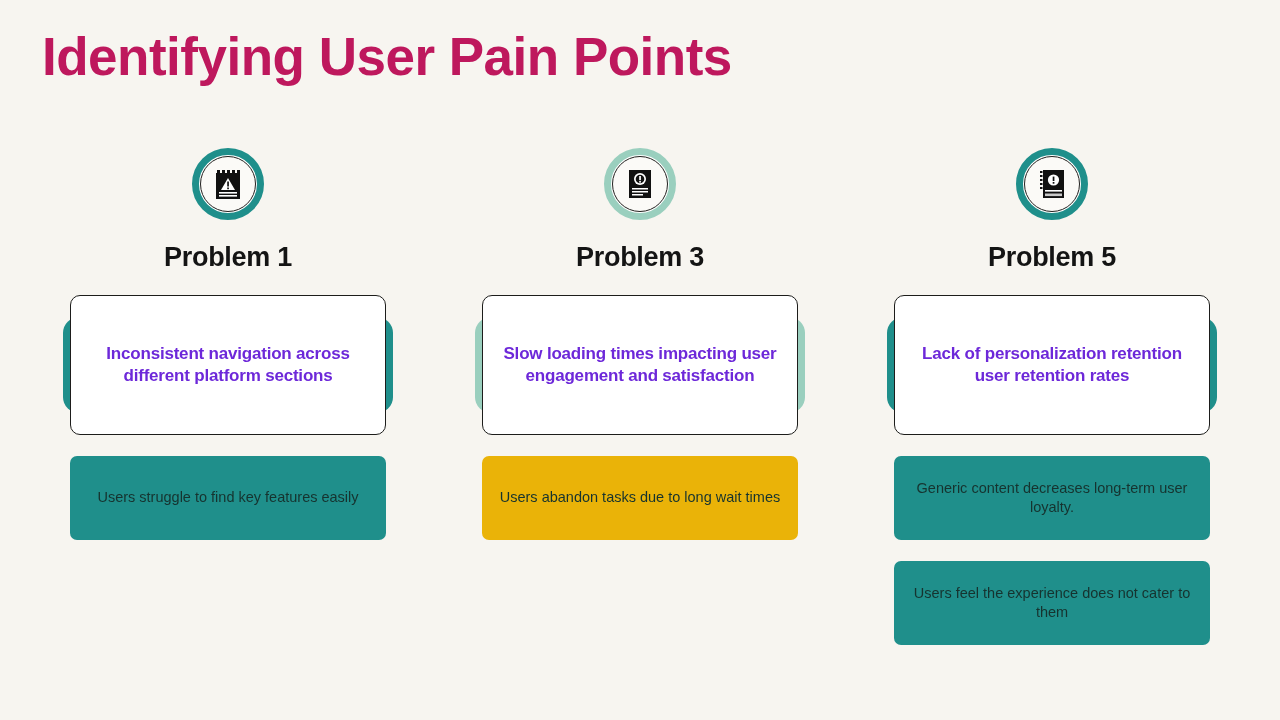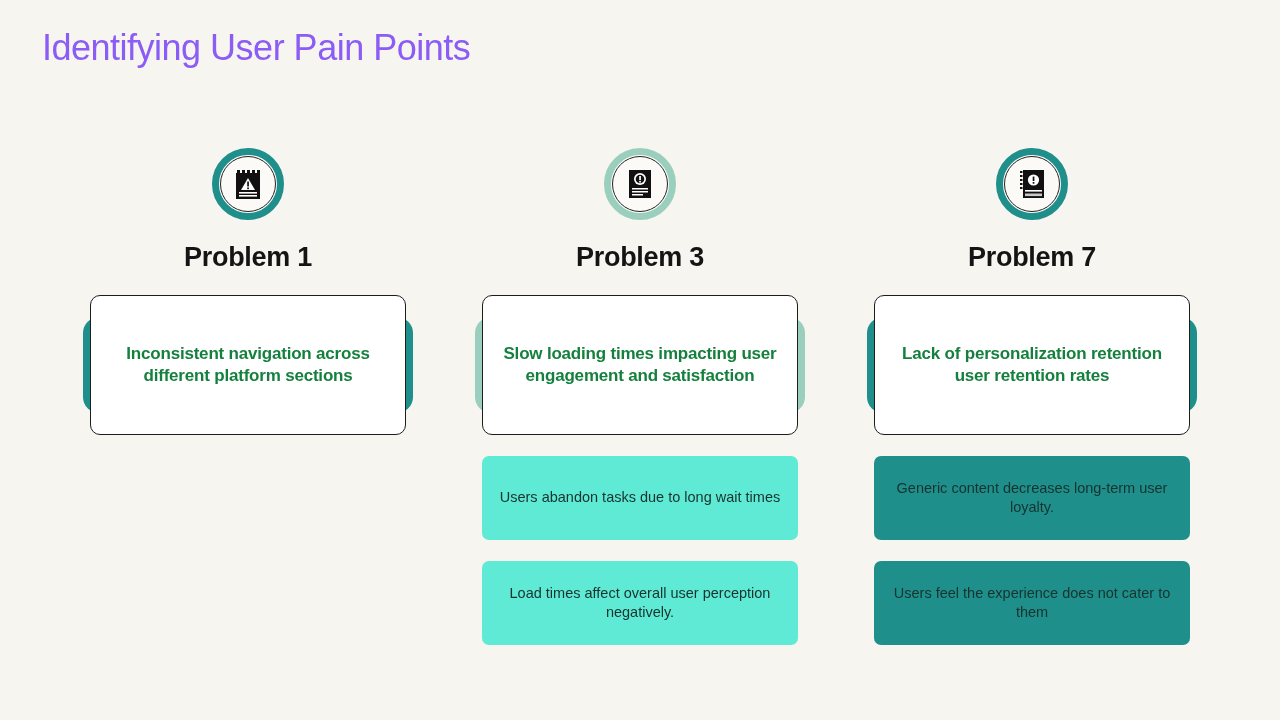--- a/index.html
+++ b/index.html
@@ -6,27 +6,27 @@
   html, body {
     width:1280px; height:720px;
     background:#F7F5F0;
     font-family:"Liberation Sans", sans-serif;
     overflow:hidden;
   }
   .slide { position:relative; width:1280px; height:720px; background:#F7F5F0; }
 
   .slide-title {
     position:absolute; left:42px; top:28px;
-    font-size:36px; font-weight:normal; color:#8b5cf6;
+    font-size:53px; font-weight:bold; color:#be185d;
     letter-spacing:-0.5px; line-height:1.1;
   }
 
   .columns {
     position:absolute; left:0; top:148px; width:1280px;
-    display:flex; justify-content:center; gap:74px;
+    display:flex; justify-content:center; gap:94px;
   }
   .col { width:318px; display:flex; flex-direction:column; align-items:center; }
 
   
   .icon-ring {
     width:72px; height:72px; border-radius:50%;
     display:flex; align-items:center; justify-content:center;
     background:#ffffff;
     box-sizing:border-box;
   }
@@ -54,32 +54,32 @@
   }
   .card-back.teal { background:#1F8F8B; }
   .card-back.mint { background:#9ACFBE; }
   .card-front {
     position:absolute; inset:0;
     background:#ffffff; border:1px solid #1d1d1b; border-radius:10px;
     display:flex; align-items:center; justify-content:center;
     padding:10px 18px;
   }
   .card-front span {
-    font-size:17px; font-weight:bold; color:#15803d;
+    font-size:17px; font-weight:bold; color:#6d28d9;
     text-align:center; line-height:1.32; letter-spacing:-0.2px;
   }
 
   
   .subbox {
     margin-top:21px; width:316px; height:84px; border-radius:7px;
     display:flex; align-items:center; justify-content:center;
     padding:8px 16px;
   }
   .subbox.teal { background:#1F8F8B; }
-  .subbox.mint { background:#5eead4; }
+  .subbox.mint { background:#eab308; }
   .subbox span {
     font-size:14.5px; color:#16332f; text-align:center; line-height:1.32;
   }
 </style>
 </head>
 <body>
 
 <div class="slide">
 
   <div class="slide-title">Identifying User Pain Points</div>
@@ -106,20 +106,23 @@
       </div>
       <div class="problem-heading">Problem 1</div>
 
       <div class="card-wrap">
         <div class="card-back teal"></div>
         <div class="card-front">
           <span>Inconsistent navigation across different platform sections</span>
         </div>
       </div>
 
+      <div class="subbox teal">
+        <span>Users struggle to find key features easily</span>
+      </div>
     </div>
 
     <div class="col">
       <div class="icon-ring mint">
         <div class="icon-inner">
           <svg width="30" height="34" viewBox="0 0 30 34" aria-hidden="true">
             <rect x="4" y="3" width="22" height="28" fill="#111"></rect>
             <circle cx="15" cy="12" r="6" fill="#fff"></circle>
             <circle cx="15" cy="12" r="4.3" fill="#111"></circle>
             <rect x="14.2" y="9" width="1.7" height="4.2" fill="#fff"></rect>
@@ -135,44 +138,41 @@
       <div class="card-wrap">
         <div class="card-back mint"></div>
         <div class="card-front">
           <span>Slow loading times impacting user engagement and satisfaction</span>
         </div>
       </div>
 
       <div class="subbox mint">
         <span>Users abandon tasks due to long wait times</span>
       </div>
-      <div class="subbox mint">
-        <span>Load times affect overall user perception negatively.</span>
-      </div>
     </div>
 
     <div class="col">
       <div class="icon-ring teal">
         <div class="icon-inner">
           <svg width="30" height="34" viewBox="0 0 30 34" aria-hidden="true">
             <rect x="3" y="4" width="2.5" height="2" fill="#111"></rect>
             <rect x="3" y="8" width="2.5" height="2" fill="#111"></rect>
             <rect x="3" y="12" width="2.5" height="2" fill="#111"></rect>
             <rect x="3" y="16" width="2.5" height="2" fill="#111"></rect>
             <rect x="3" y="20" width="2.5" height="2" fill="#111"></rect>
             <rect x="6" y="3" width="21" height="28" fill="#111"></rect>
             <circle cx="16.5" cy="13" r="5.6" fill="#fff"></circle>
             <rect x="15.7" y="9.6" width="1.7" height="4.4" fill="#111"></rect>
             <rect x="15.7" y="15" width="1.7" height="1.7" fill="#111"></rect>
             <rect x="8" y="23" width="17" height="1.6" fill="#fff"></rect>
             <rect x="8" y="26.5" width="17" height="2.6" fill="#C9C9C9"></rect>
           </svg>
         </div>
       </div>
-      <div class="problem-heading">Problem 7</div>
+      <div class="problem-heading">Problem 5</div>
 
       <div class="card-wrap">
         <div class="card-back teal"></div>
         <div class="card-front">
           <span>Lack of personalization retention user retention rates</span>
         </div>
       </div>
 
       <div class="subbox teal">
         <span>Generic content decreases long-term user loyalty.</span>

